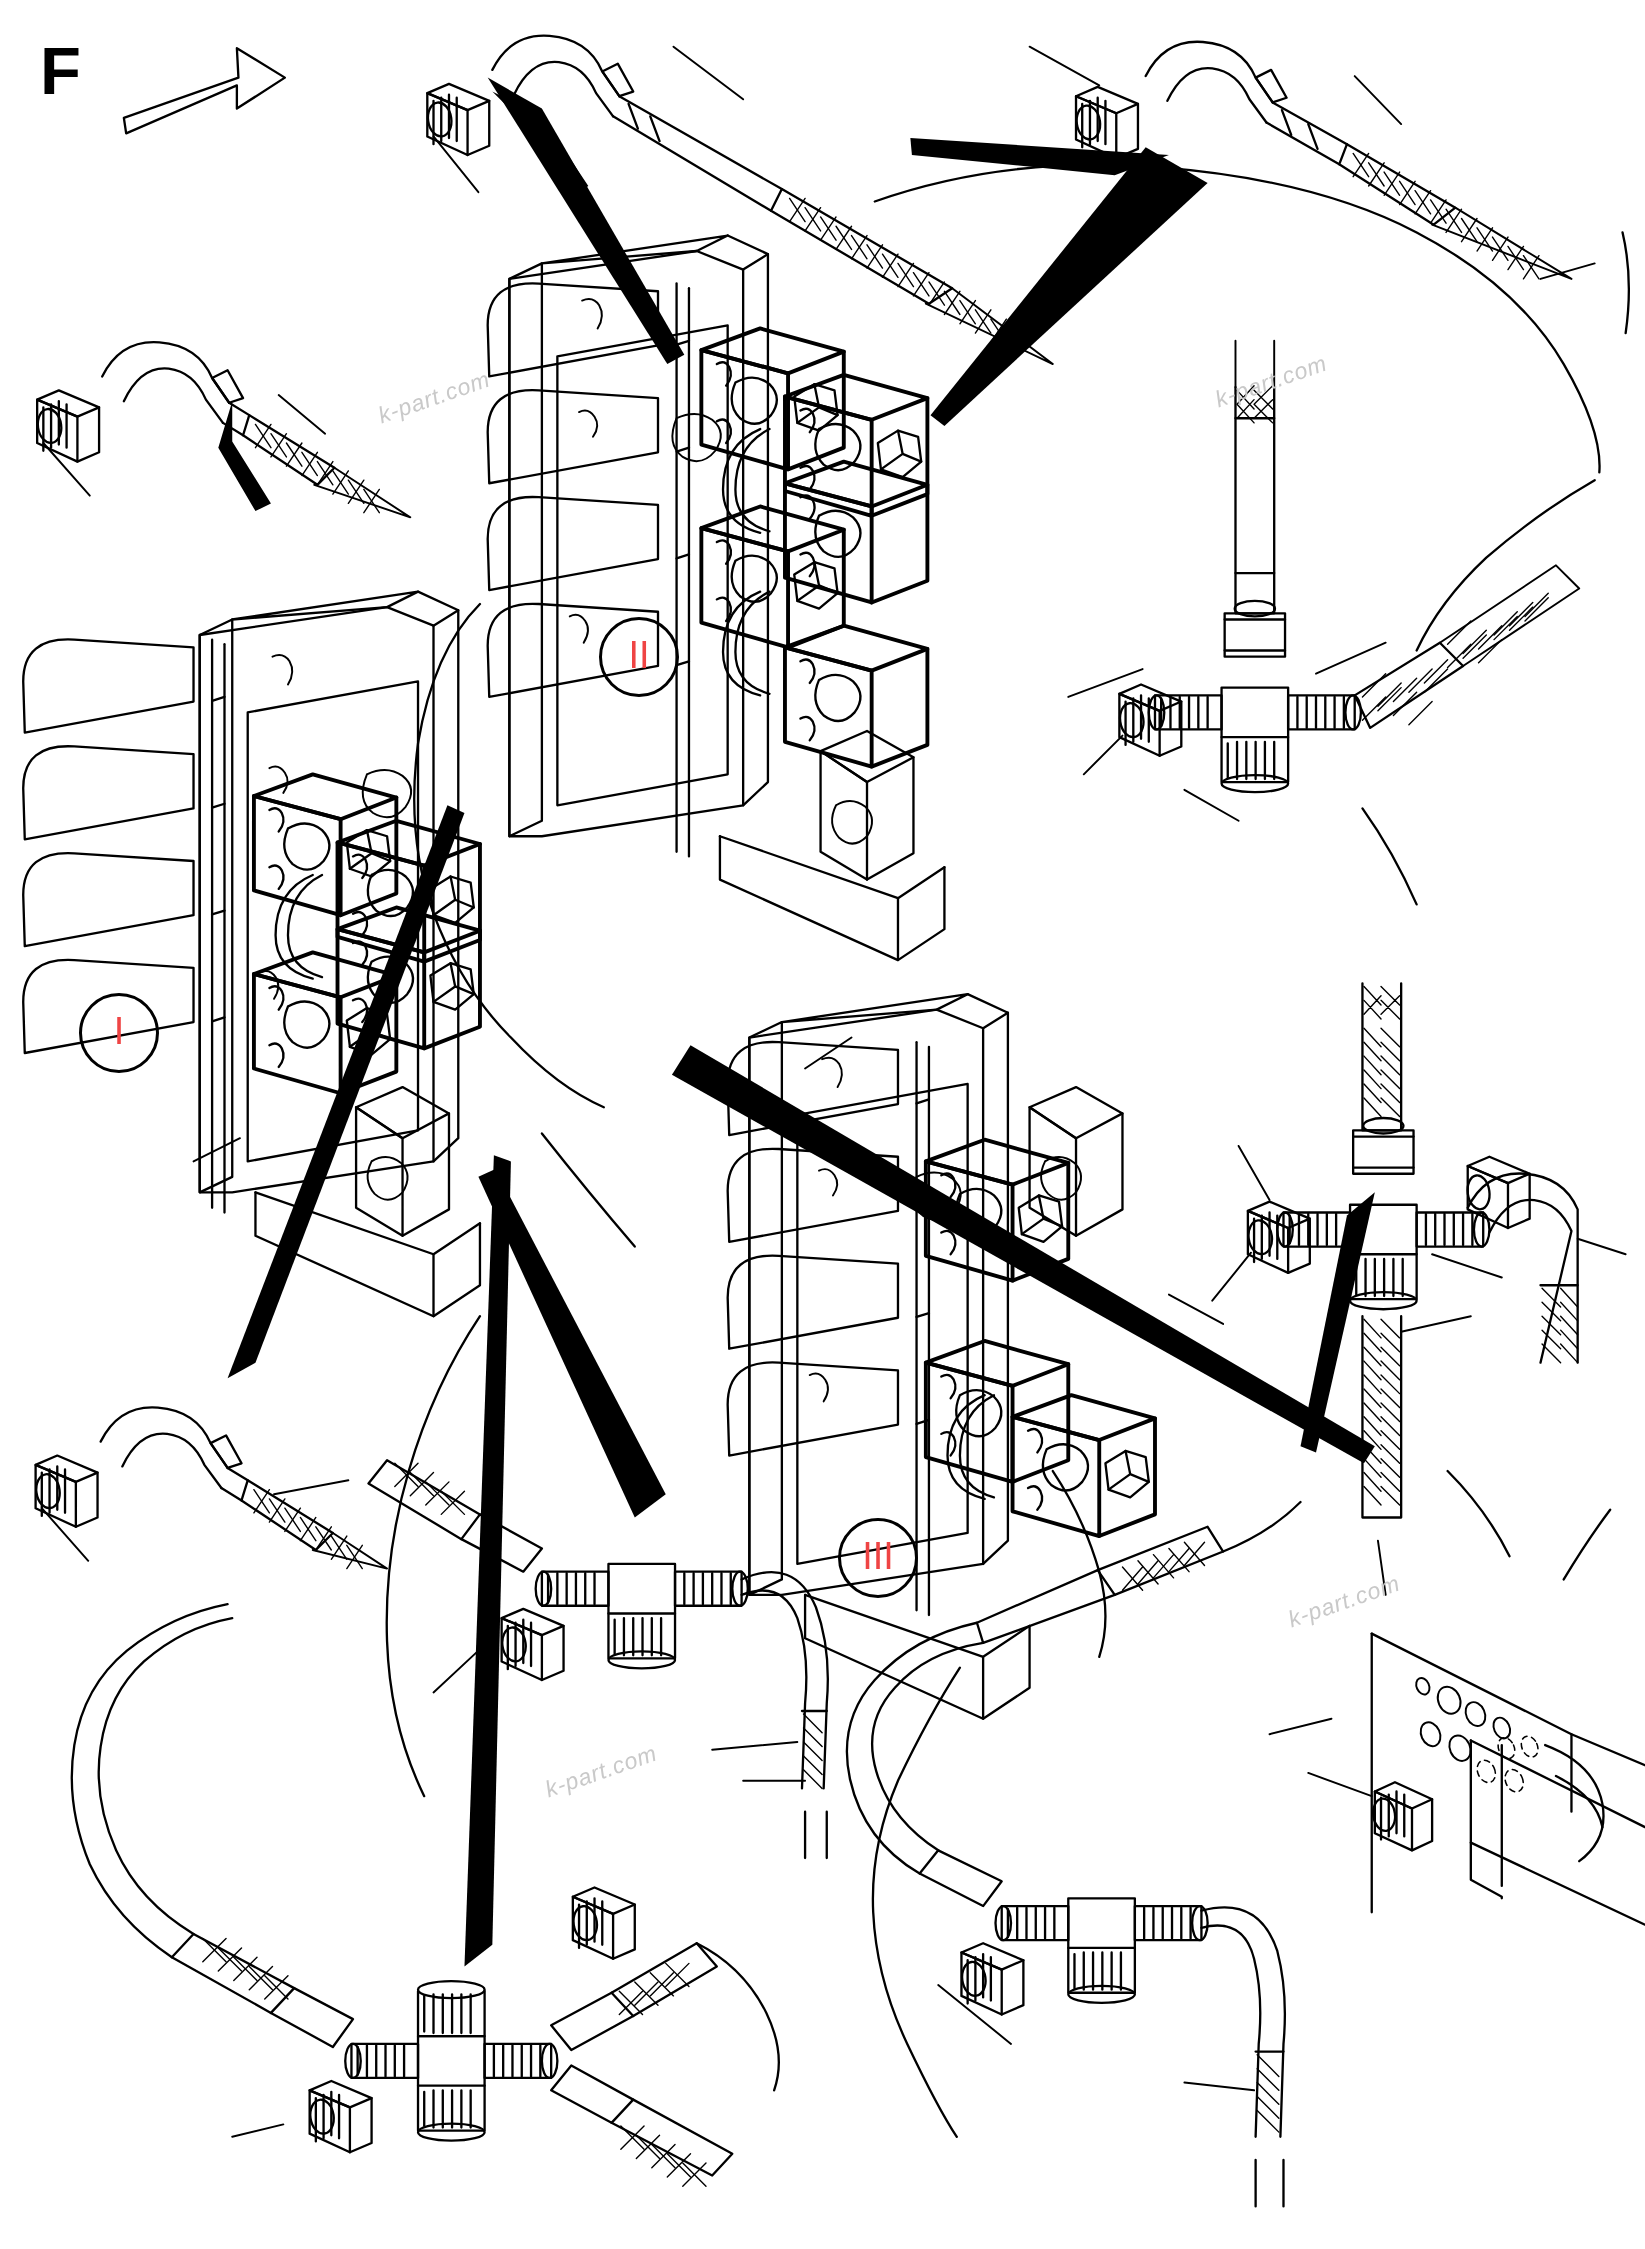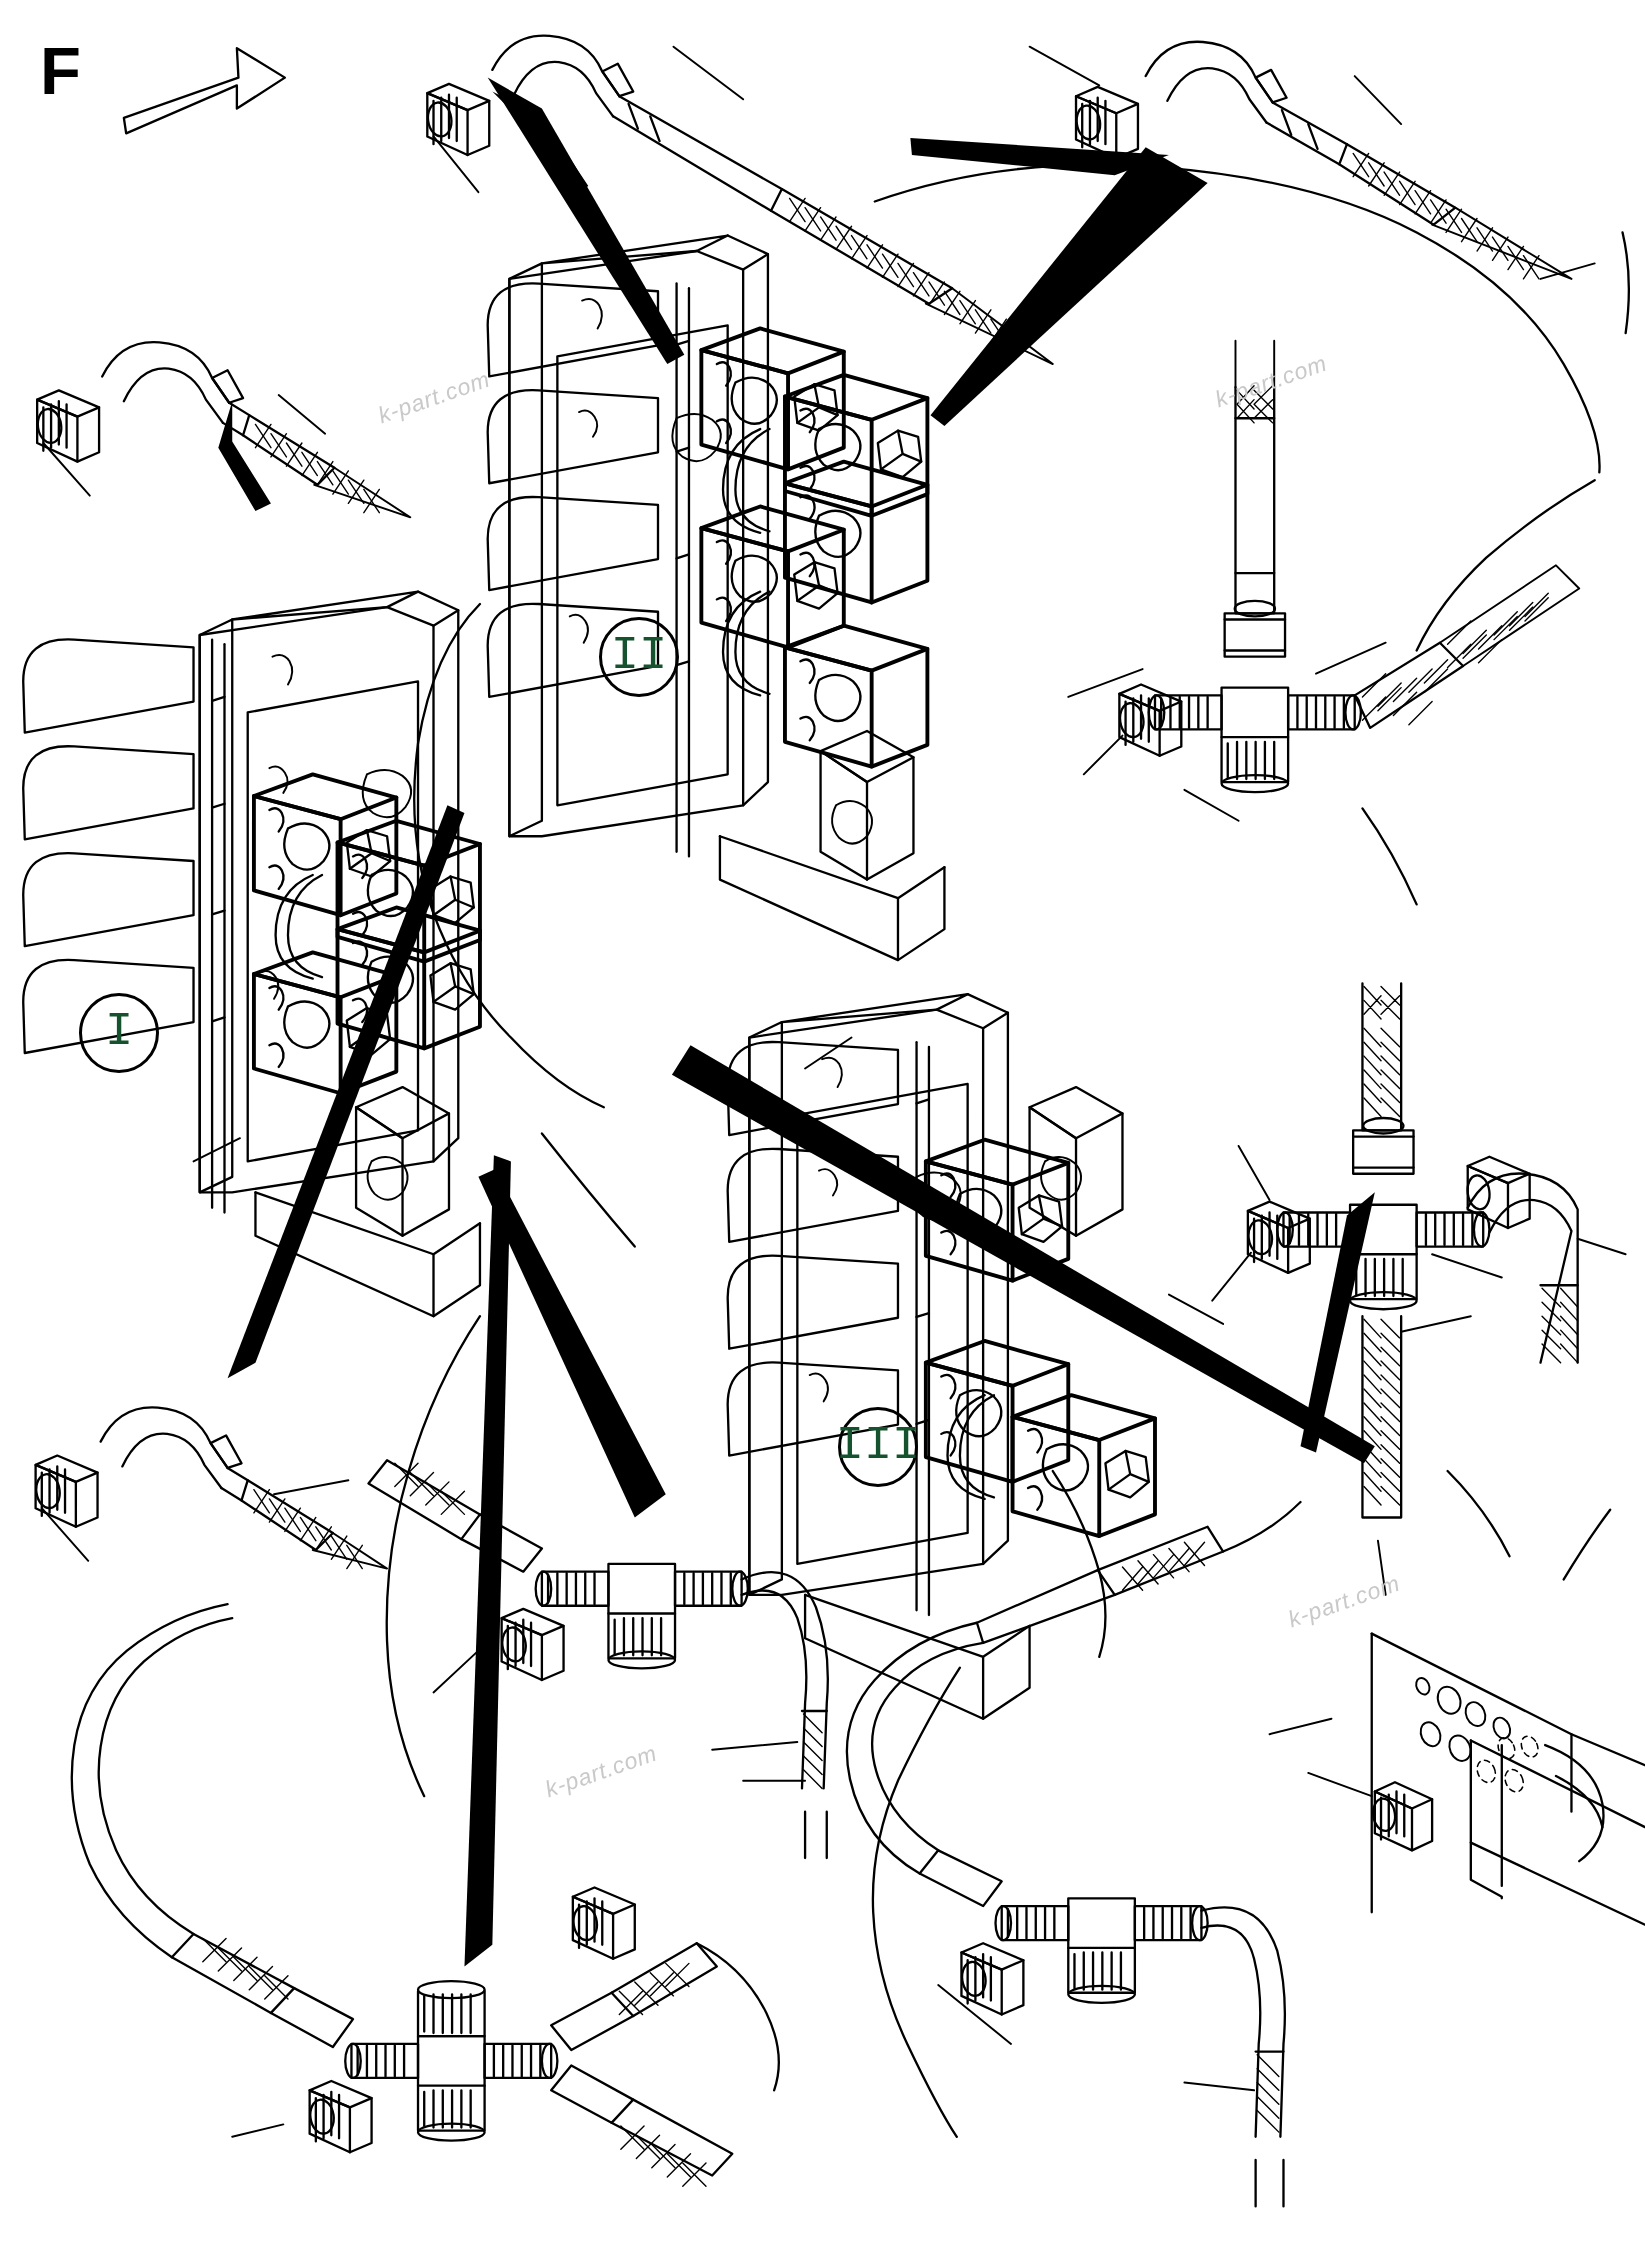--- a/index.html
+++ b/index.html
@@ -5,21 +5,21 @@
   html,body{margin:0;padding:0;background:#ffffff;}
   body{font-family:"Liberation Serif",serif;}
   #sheet{position:relative;width:1645px;height:2250px;background:#fff;overflow:hidden;}
   #art{position:absolute;left:0;top:0;width:1645px;height:2250px;}
   .wm{position:absolute;color:#c9c9c9;font-family:"Liberation Sans",sans-serif;
       font-style:italic;font-size:23px;white-space:nowrap;
       transform-origin:left center;transform:rotate(-19deg);
       letter-spacing:0.8px;pointer-events:none;}
   .rn{position:absolute;width:74px;height:74px;border:3.1px solid #000;border-radius:50%;
       display:flex;align-items:center;justify-content:center;
-      font-family:Liberation Mono, monospace;font-size:47px;line-height:1;color:#14532d;
+      font-family:Liberation Sans, sans-serif;font-size:38px;line-height:1;color:#ef4444;
       background:rgba(255,255,255,0);}
   .rn span{display:block;margin-top:-3.1px;}
   #flabel{position:absolute;left:40px;top:37px;font-family:"Liberation Sans",sans-serif;
           font-weight:bold;font-size:67px;color:#000;line-height:1;}
 </style>
 </head>
 <body>
 
 <div id="sheet">
 
@@ -690,21 +690,21 @@
   </svg>
 
   <div id="flabel">F</div>
 
   <div class="rn" style="left:79px;top:993px;">
     <span>I</span>
   </div>
   <div class="rn" style="left:599px;top:617px;">
     <span>II</span>
   </div>
-  <div class="rn" style="left:838px;top:1407px;">
+  <div class="rn" style="left:838px;top:1518px;">
     <span>III</span>
   </div>
 
   <div class="wm" style="left:379px;top:403px;">k-part.com</div>
   <div class="wm" style="left:1216px;top:387px;">k-part.com</div>
   <div class="wm" style="left:546px;top:1777px;">k-part.com</div>
   <div class="wm" style="left:1289px;top:1607px;">k-part.com</div>
 
 </div>
 

